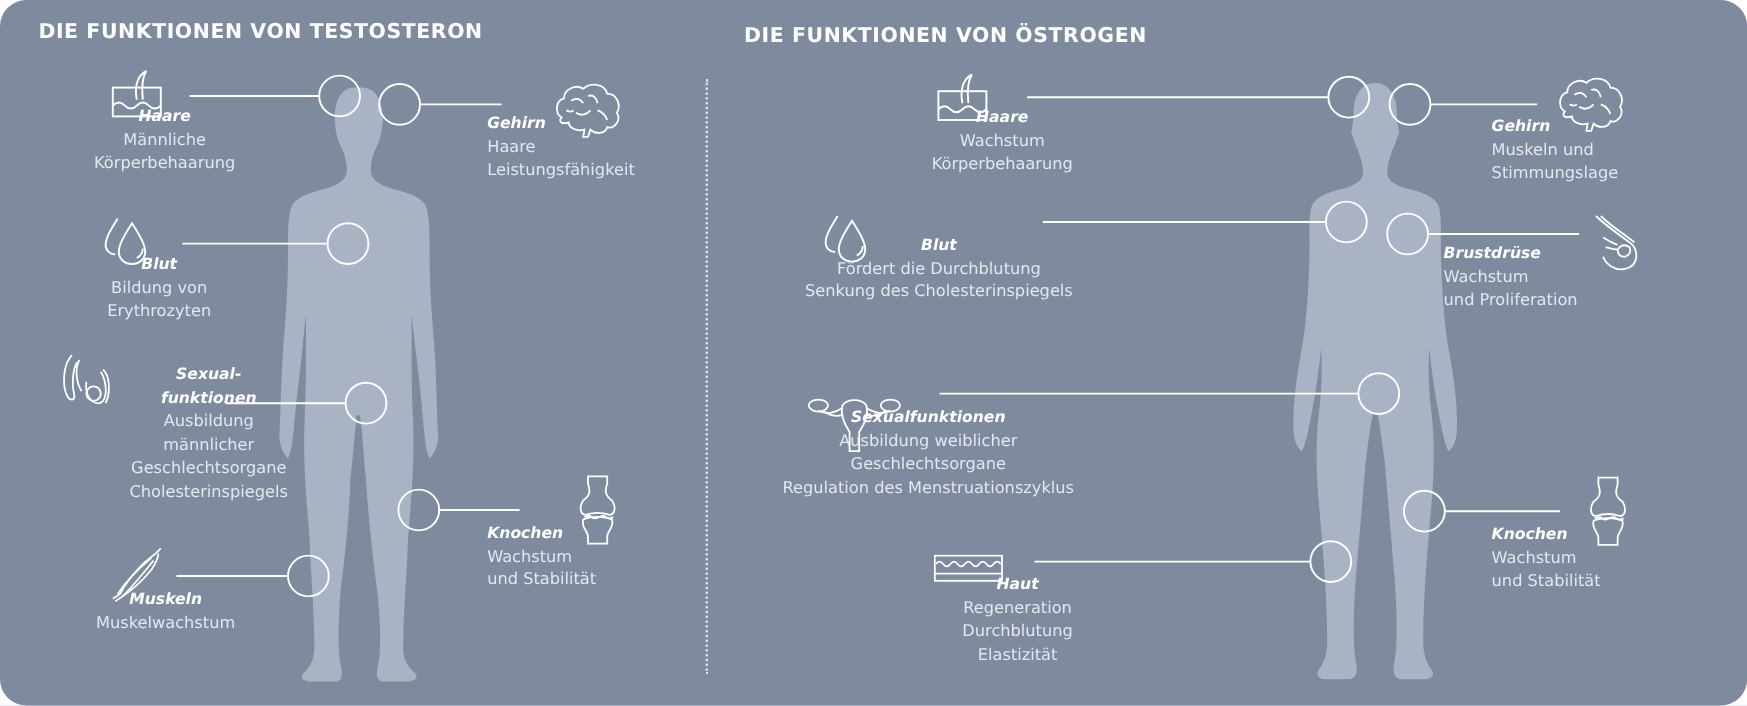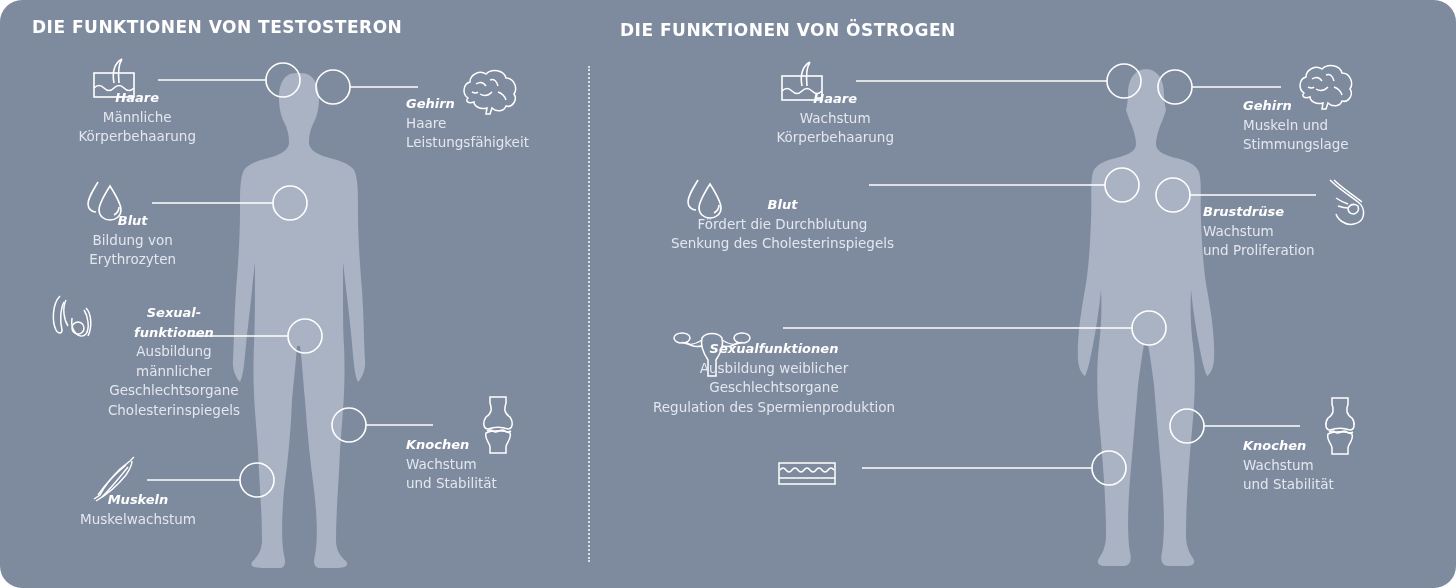--- a/index.html
+++ b/index.html
@@ -211,21 +211,27 @@
   </div>
   <div class="label" style="left:1203px; top:202px;">
     <span class="h">Brustdrüse</span>
     <span class="t">Wachstum</span>
     <span class="t">und Proliferation</span>
   </div>
   <div class="label r" style="right:561px; top:339px;">
     <span class="h">Sexualfunktionen</span>
     <span class="t">Ausbildung weiblicher</span>
     <span class="t">Geschlechtsorgane</span>
-    <span class="t">Regulation des Spermienproduktion</span>
+    <span class="t">Regulation des Menstruationszyklus</span>
   </div>
   <div class="label" style="left:1243px; top:436px;">
     <span class="h">Knochen</span>
     <span class="t">Wachstum</span>
     <span class="t">und Stabilität</span>
   </div>
+  <div class="label r" style="right:562px; top:478px;">
+    <span class="h">Haut</span>
+    <span class="t">Regeneration</span>
+    <span class="t">Durchblutung</span>
+    <span class="t">Elastizität</span>
+  </div>
 
 </div>
 
 </body></html>

